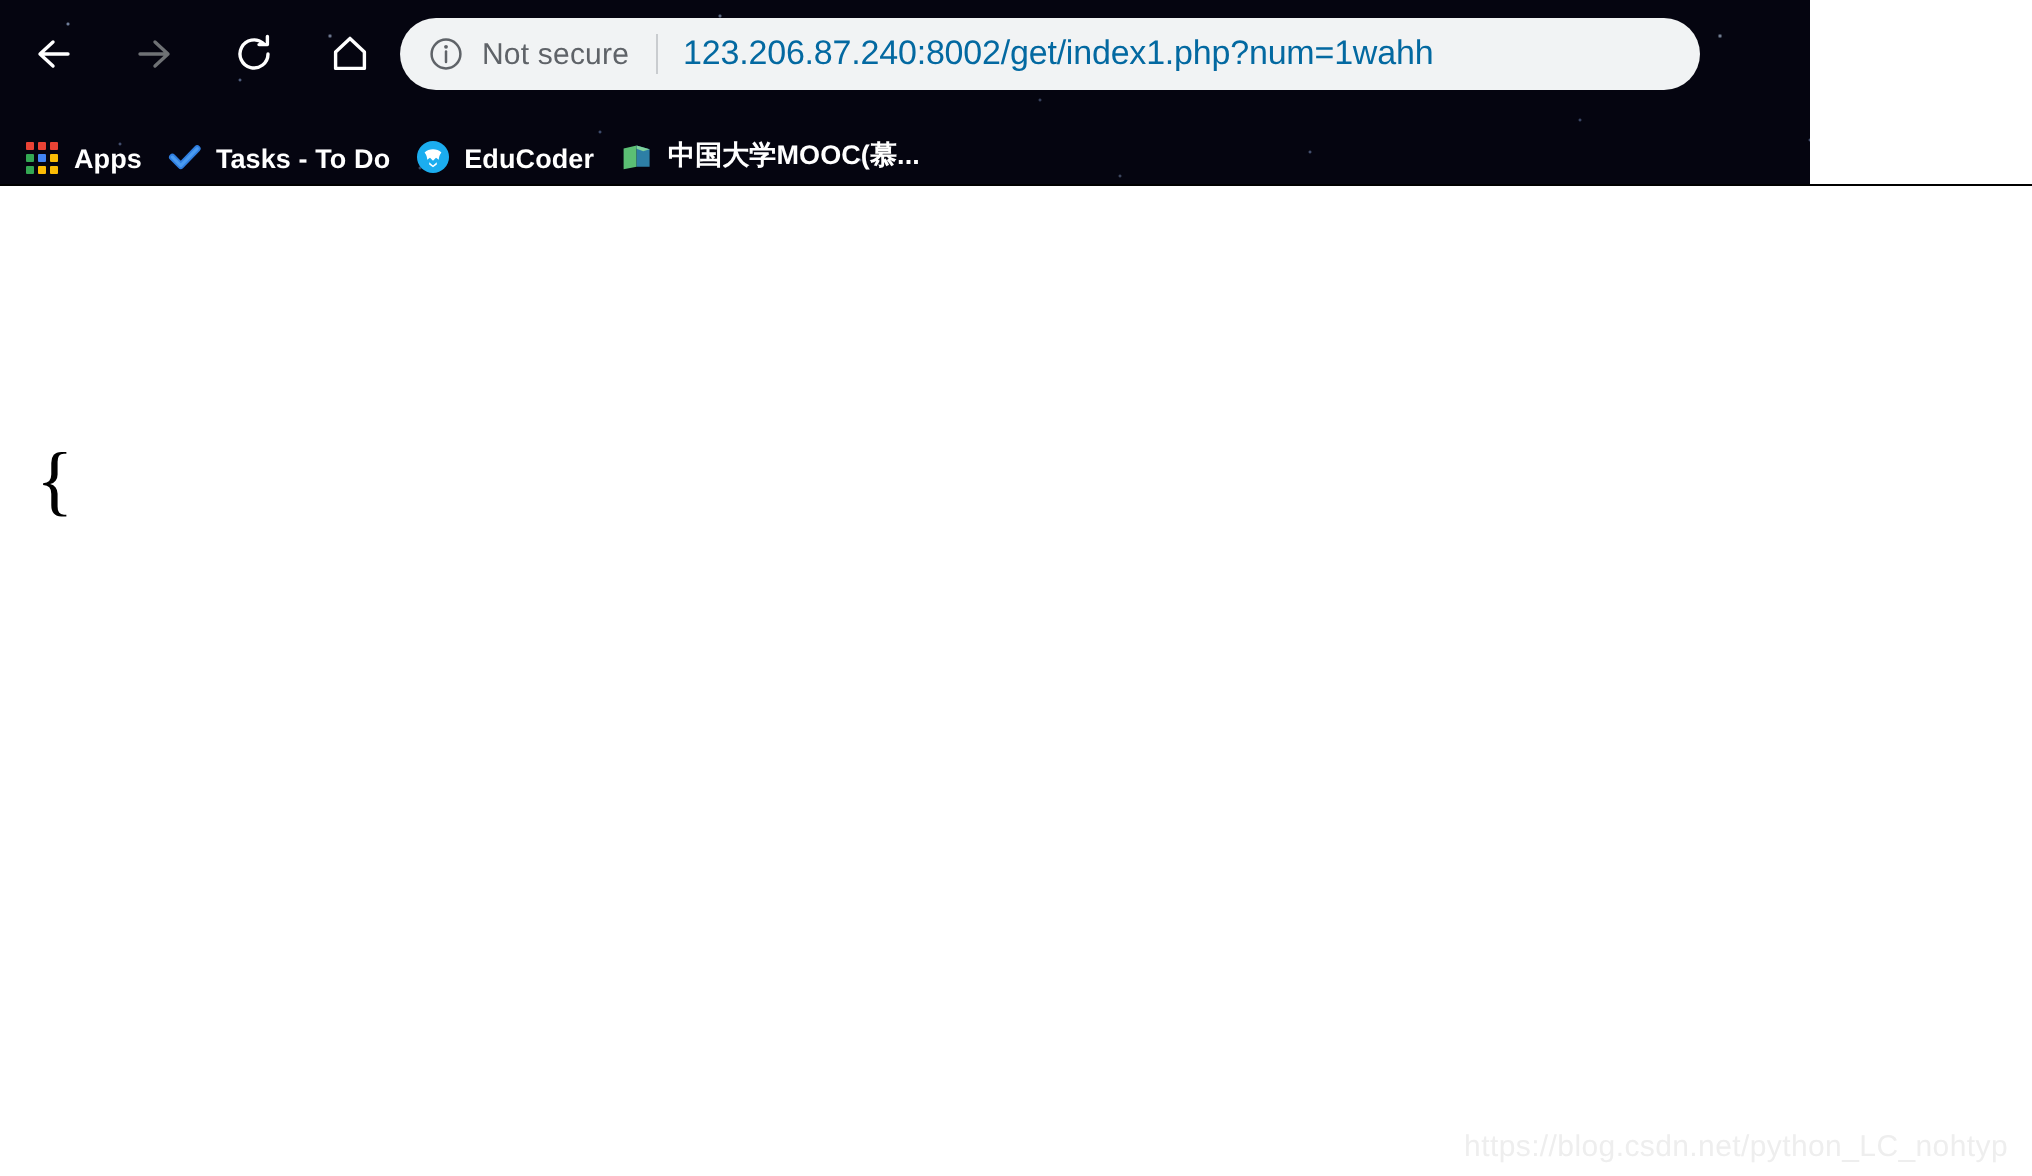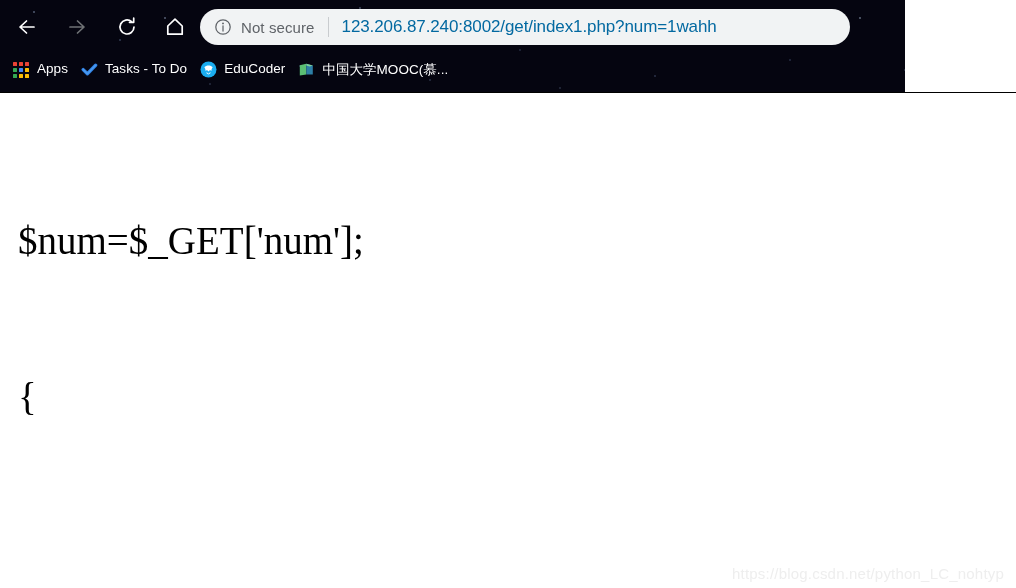--- a/index.html
+++ b/index.html
@@ -112,25 +112,26 @@
   .bookmarks {
     position: absolute;
     left: 0; top: 55px;
     width: 1016px; height: 38px;
     display: flex;
     align-items: center;
     overflow: hidden;
   }
   .bk {
     display: flex;
-    align-items: flex-start;
+    align-items: flex-end;
     height: 26px;
     margin-left: 13px;
     white-space: nowrap;
     flex: 0 0 auto;
+    font-weight: bold;
   }
   .bk-ico {
     width: 17px; height: 17px;
     margin-right: 7px;
     flex: 0 0 auto;
     position: relative;
   }
   .bk-label {
     font-size: 13.5px;
     color: #ffffff;
@@ -299,21 +300,20 @@
         <span class="bk-label cjk">中国大学MOOC(慕...</span>
       </div>
 
     </div>
   </div>
 
   <div class="chrome-sep"></div>
 
   <div class="page">
     <div class="code-block">
-      <div class="code-line">$num=$_GET['num'];</div>
       <div class="code-line">{</div>
       
       
       
       
       
     </div>
 
     <div class="watermark">https://blog.csdn.net/python_LC_nohtyp</div>
   </div>

